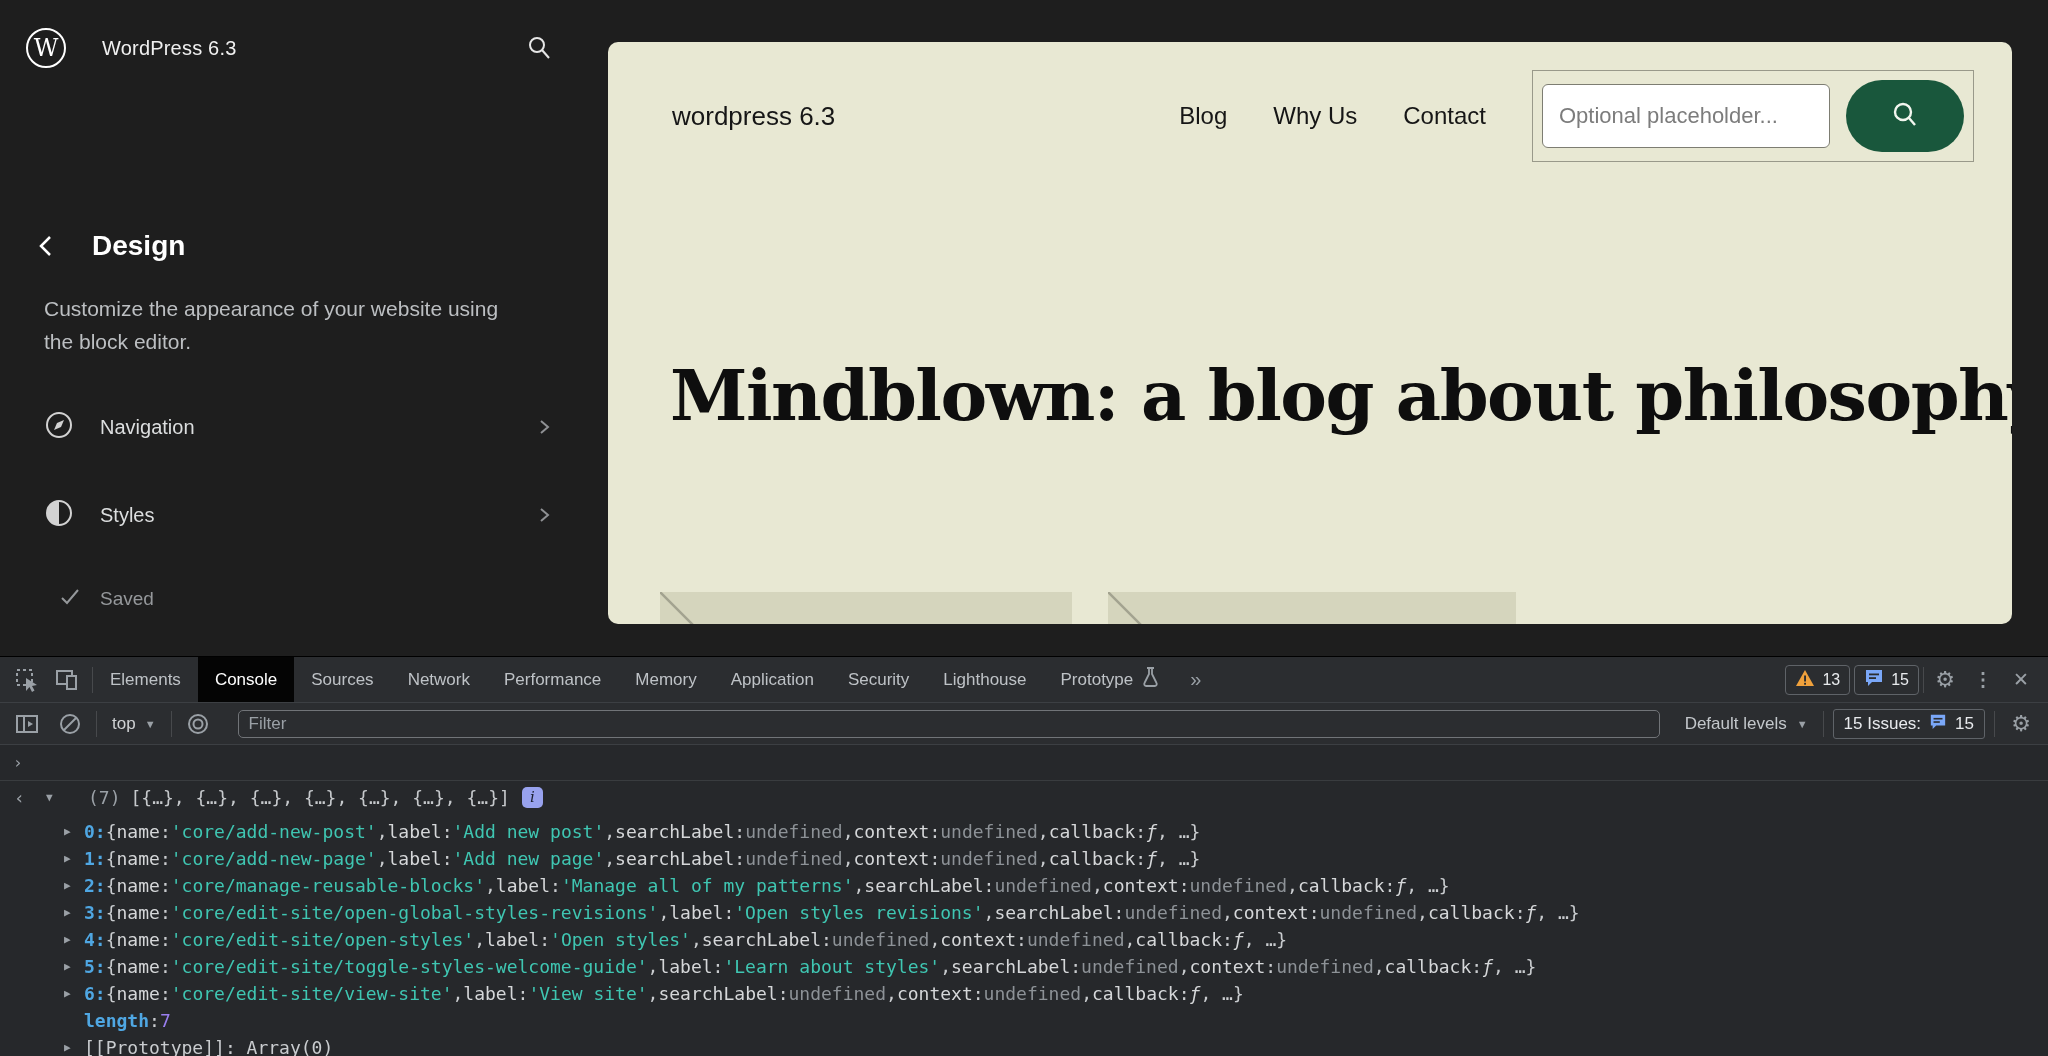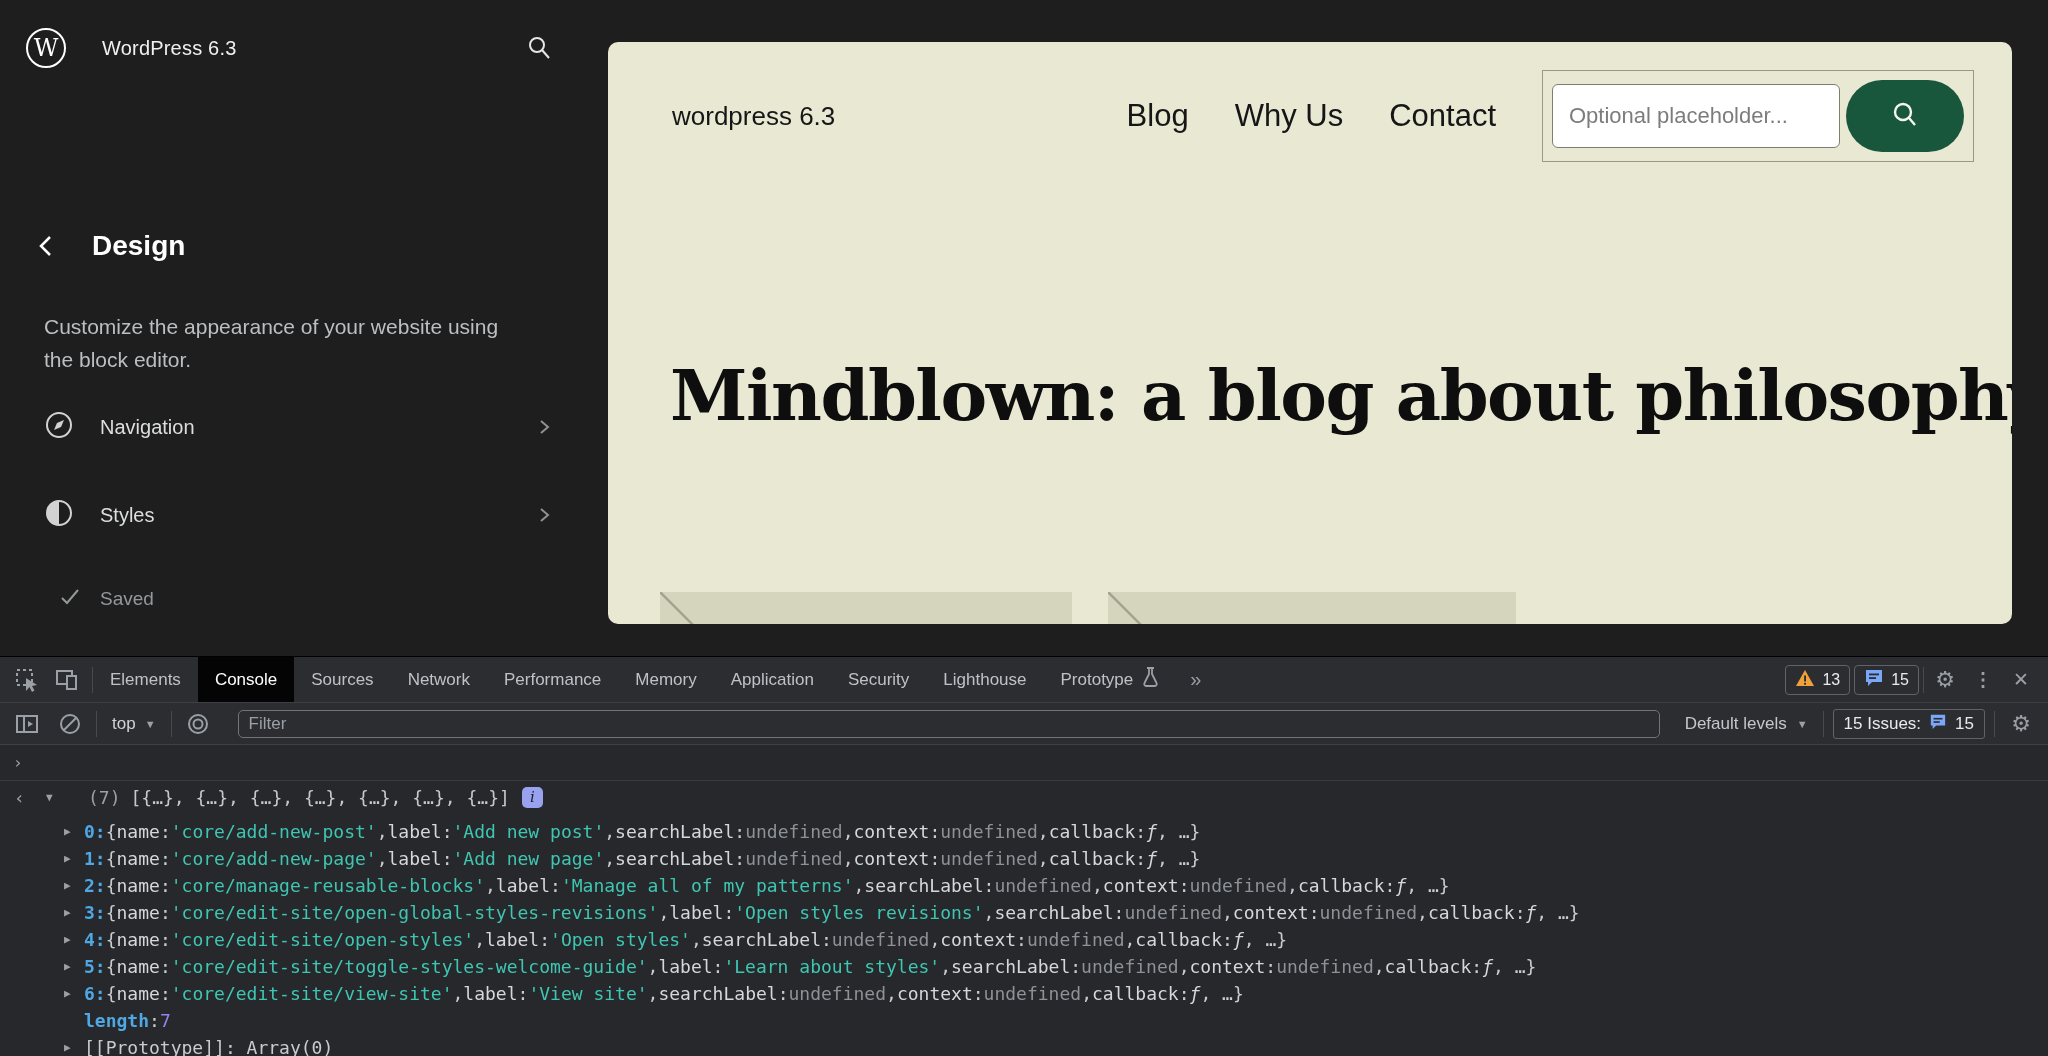--- a/index.html
+++ b/index.html
@@ -11,39 +11,39 @@
   .sidebar { position:absolute; left:0; top:0; width:608px; height:656px; }
   .wp-header { position:absolute; top:28px; left:26px; right:52px; display:flex; align-items:center; }
   .wp-logo { width:40px; height:40px; border:2.5px solid #fff; border-radius:50%;
              display:flex; align-items:center; justify-content:center;
              font-family:"DejaVu Serif", serif; font-size:24px; color:#fff; }
   .wp-title { margin-left:36px; font-size:20px; font-weight:500; color:#f0f0f0; letter-spacing:.2px; }
   .hdr-search { margin-left:auto; display:flex; align-items:center; }
   .design-row { position:absolute; top:230px; left:36px; display:flex; }
   .design-row h1 { margin-left:36px; font-size:28px; font-weight:700; color:#fff; }
   .back-btn { display:flex; align-items:center; }
-  .sb-desc { position:absolute; top:310px; left:44px; width:480px; font-size:21px;
+  .sb-desc { position:absolute; top:292px; left:44px; width:480px; font-size:21px;
              line-height:33px; color:#bcbfc2; }
   .sb-menu { position:absolute; top:398px; left:28px; right:40px; }
   .sb-item { display:flex; align-items:center; height:58px; margin-bottom:30px; padding:0 16px;
              border-radius:4px; cursor:pointer; }
   .sb-item .lbl { margin-left:26px; font-size:20px; color:#dcdedf; }
   .sb-item .chev { margin-left:auto; display:flex; }
   .saved-row { position:absolute; top:586px; left:58px; display:flex; align-items:center; }
   .saved-row .lbl { margin-left:18px; font-size:19px; color:#95989b; }
 
   
   .preview { position:absolute; left:608px; top:42px; width:1404px; height:582px;
              background:#e8e8d3; border-radius:10px; overflow:hidden; color:#1b1b1b; }
   .site-header { position:absolute; top:0; left:64px; right:38px; height:148px;
                  display:flex; align-items:center; }
   .site-title { font-size:26px; color:#161616; }
   .site-nav { margin-left:auto; display:flex; gap:46px; margin-right:46px; }
-  .site-nav a { font-size:31px; color:#161616; text-decoration:none; }
-  .search-widget { border:1px solid #99998a; padding:9px; display:flex; align-items:center; gap:6px; }
+  .site-nav a { font-size:24px; color:#161616; text-decoration:none; }
+  .search-widget { border:1px solid #99998a; padding:9px; display:flex; align-items:center; gap:16px; }
   .search-input { width:288px; height:64px; background:#fff; border:1.5px solid #7d7d72;
                   border-radius:6px; padding:0 16px; font-size:22px; color:#333;
                   font-family:"Liberation Sans", sans-serif; }
   .search-input::placeholder { color:#7c7c7c; }
   .search-btn { width:118px; height:72px; border:none; border-radius:40px; background:#19573c;
                 display:flex; align-items:center; justify-content:center; cursor:pointer; }
   .headline { position:absolute; left:62px; top:312px; font-family:"DejaVu Serif", serif;
               font-weight:700; font-size:70px; letter-spacing:-1.5px; color:#0e0e0e; white-space:nowrap; }
   .ph-card { position:absolute; top:550px; height:90px; background:#d5d5bd; overflow:hidden; }
   .ph-card svg { position:absolute; left:0; top:0; }

